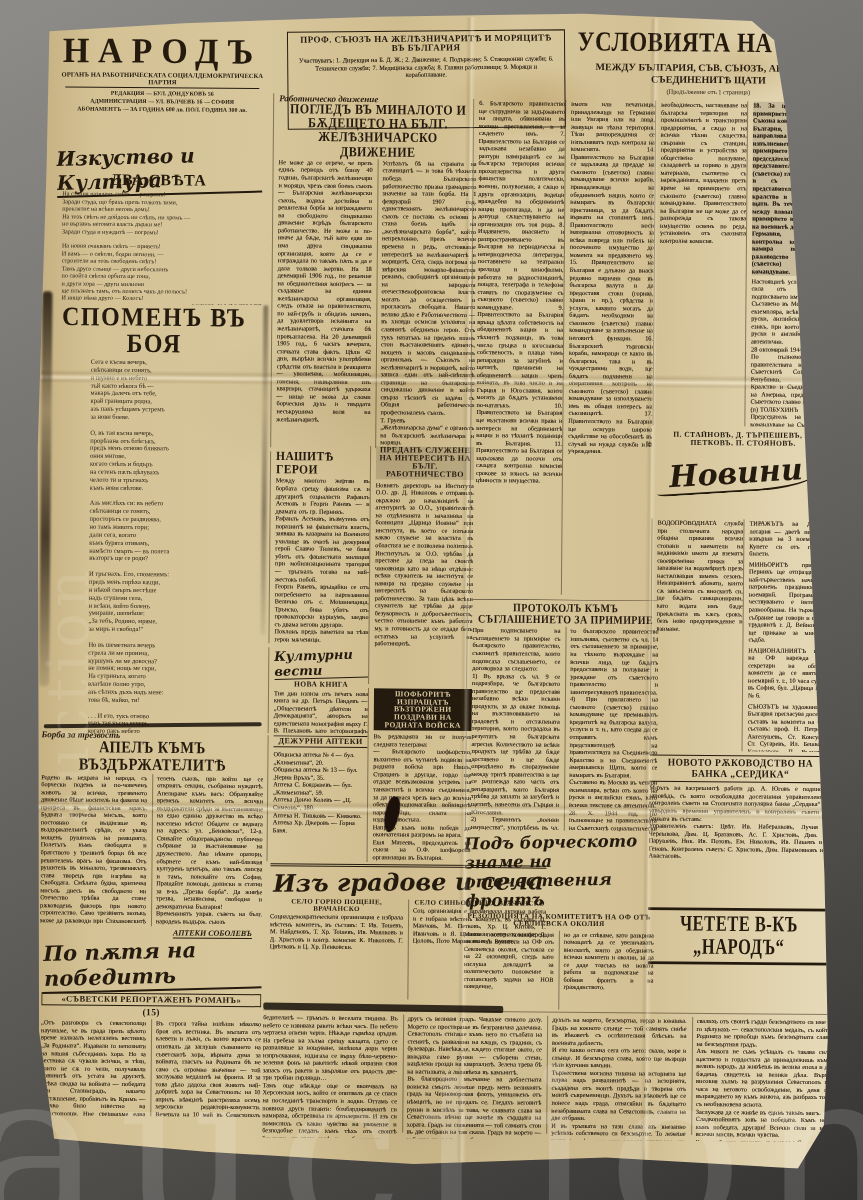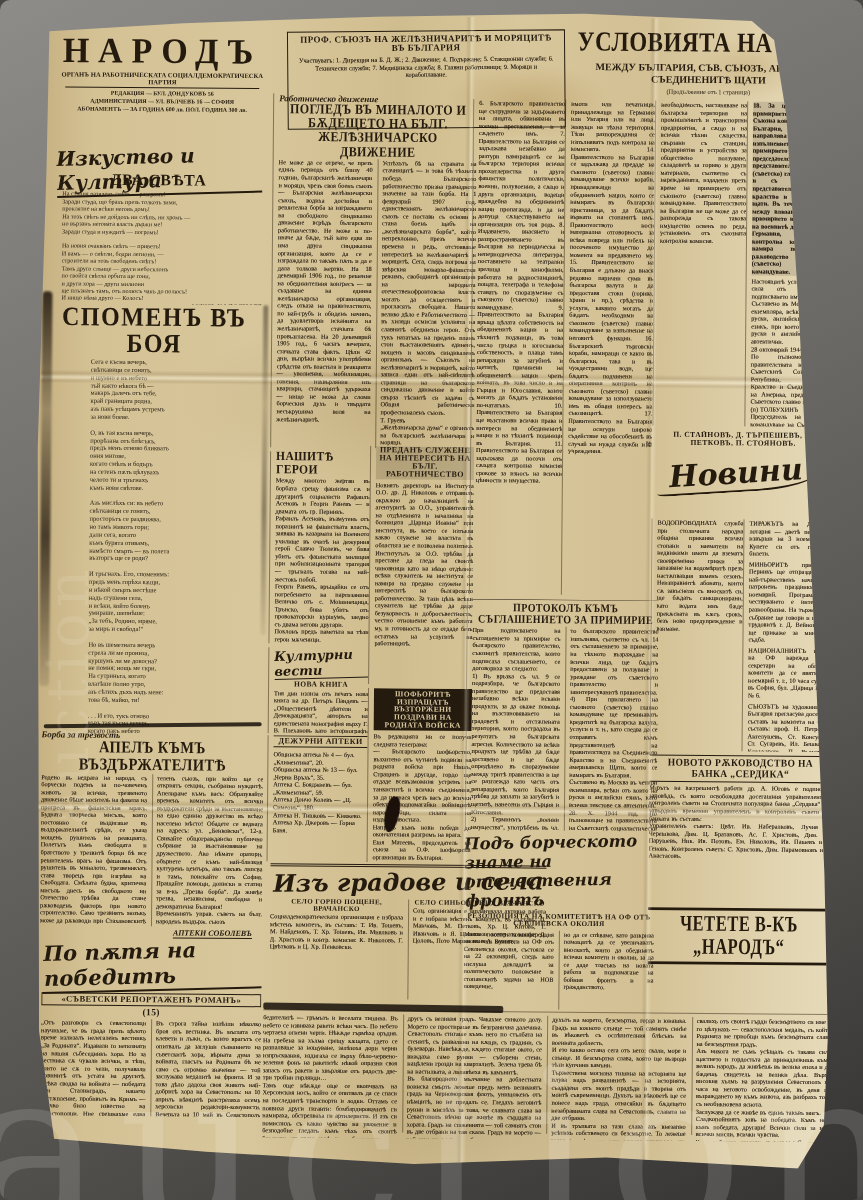--- a/index.html
+++ b/index.html
@@ -1,18 +1,18 @@
 <!DOCTYPE html>
 <html><head>
 <meta charset="utf-8">
 <style>
   html,body{margin:0;padding:0;background:#4a4846;}
   #stage{position:relative;width:863px;height:1200px;overflow:hidden;
     background:linear-gradient(155deg,#8e8c88 0%,#7a7874 25%,#6b6965 45%,#565450 70%,#403e3c 90%,#353331 100%);
-    font-family:"Liberation Serif",serif;border-radius:10px;}
+    font-family:"Liberation Serif",serif;}
   #paper{position:absolute;left:40px;top:6px;width:800px;height:1168px;
     transform:rotate(.5deg);transform-origin:40% 0;
     clip-path:polygon(1.2% 2.4%,18% 1.6%,42% .9%,68% .5%,89% 1%,91.8% 2.6%,93.4% 9%,95.2% 26%,97.2% 50%,99% 74%,99.6% 88%,99.2% 95.5%,96% 99.2%,72% 98.4%,48% 99.1%,22% 98.2%,3% 97.2%,1% 88%,.6% 62%,.2% 38%,1% 14%);
     background:
       radial-gradient(ellipse 120px 55px at 61% 8%,rgba(160,118,48,.30),transparent 70%),
       radial-gradient(ellipse 80px 45px at 89% 5%,rgba(160,118,48,.22),transparent 70%),
       radial-gradient(ellipse 260px 110px at 42% 34%,rgba(118,88,40,.12),transparent 75%),
       radial-gradient(ellipse 300px 140px at 55% 96%,rgba(120,95,50,.18),transparent 75%),
       linear-gradient(90deg,#c6b081 0%,#d4c295 7%,#d8c79c 28%,#d0bd8f 45%,#d8c79c 60%,#d3c094 76%,#e0d2ad 91%,#e6dab9 100%);
     box-shadow:0 10px 35px rgba(0,0,0,.55);}

